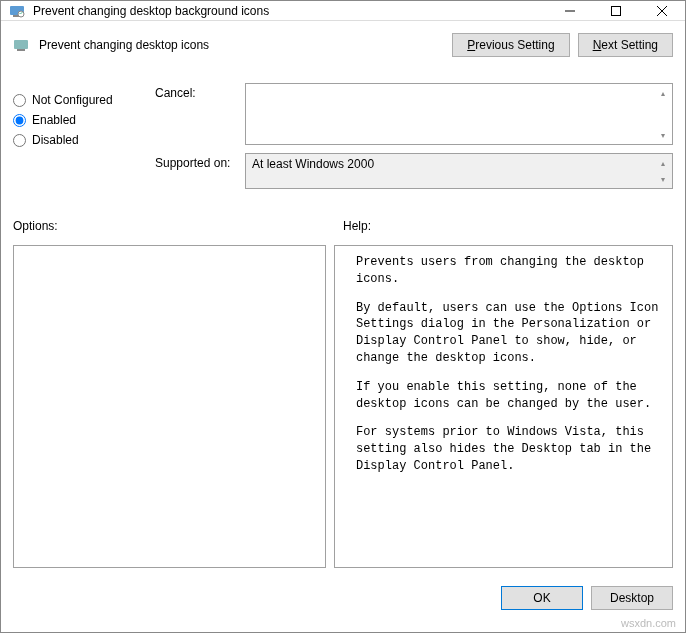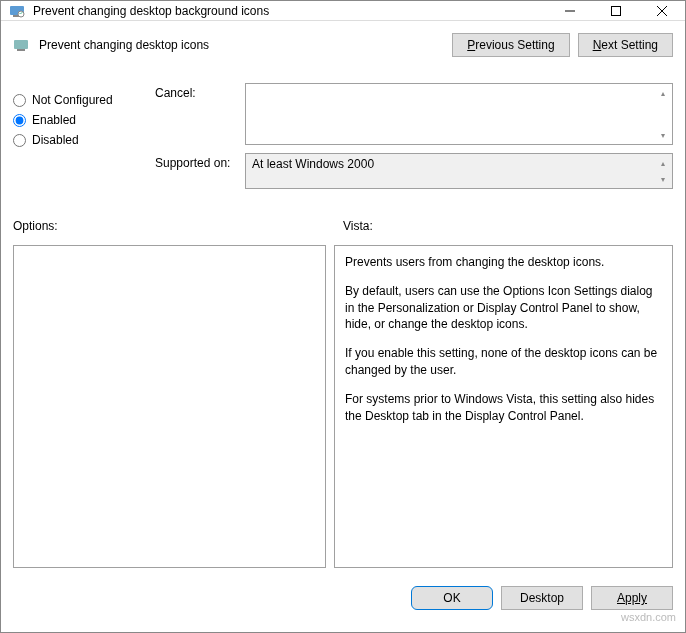--- a/index.html
+++ b/index.html
@@ -27,25 +27,25 @@
     .supported-box { height: 36px; background: #f0f0f0; }
     .scroll-arrow { position: absolute; right: 1px; width: 16px; height: 16px; display: flex; align-items: center; justify-content: center; color: #888; font-size: 8px; }
     .scroll-arrow.up { top: 1px; }
     .scroll-arrow.down { bottom: 1px; }
     .panels-labels { display: flex; margin-top: 14px; }
     .panels-labels .lbl-opt { width: 50%; }
     .panels { display: flex; gap: 8px; margin-top: 4px; flex: 1; }
     .panel { border: 1px solid #a0a0a0; background: #fff; padding: 8px 10px; overflow: auto; }
     .panel.options { width: 48%; }
     .panel.help { width: 52%; line-height: 1.4; }
-    .help p { margin: 0 0 12px 0; }
+    .help p { margin: 0 0 12px 11px; font-family: Liberation Mono, monospace; }
     .footer { display: flex; justify-content: flex-end; gap: 8px; padding: 10px 0 0 0; }
     .footer .win-button { width: 82px; justify-content: center; }
-    .win-button.primary { border-color: #0078d7; border-radius: 6px; }
-    .watermark { position: absolute; bottom: 10px; right: 10px; color: #bbb; font-size: 11px; }
+    .win-button.primary { border-color: #0078d7; }
+    .watermark { position: absolute; bottom: 4px; right: 10px; color: #bbb; font-size: 11px; }
   </style>
 </head>
 <body>
 
 <div class="titlebar">
   <svg class="app-icon" viewBox="0 0 16 16">
     <rect x="1" y="3" width="14" height="9" fill="#5b9bd5" rx="1"></rect>
     <rect x="4" y="12" width="8" height="2" fill="#888"></rect>
     <circle cx="12" cy="11" r="3" fill="#fff" stroke="#888"></circle>
     <path d="M10.5 10 l1 1 l2-2" stroke="#5b9" fill="none"></path>
@@ -118,39 +118,36 @@
           <span>At least Windows 2000</span>
           <div class="scroll-arrow up">▴</div>
           <div class="scroll-arrow down">▾</div>
         </div>
       </div>
     </div>
   </div>
 
   <div class="panels-labels">
     <div class="lbl-opt">Options:</div>
-    <div>Vista:</div>
+    <div>Help:</div>
   </div>
 
   <div class="panels">
     <div class="panel options"><span></span></div>
     <div class="panel help">
       <p>Prevents users from changing the desktop icons.</p>
       <p>By default, users can use the Options Icon Settings dialog in the Personalization or Display Control Panel to show, hide, or change the desktop icons.</p>
       <p>If you enable this setting, none of the desktop icons can be changed by the user.</p>
       <p>For systems prior to Windows Vista, this setting also hides the Desktop tab in the Display Control Panel.</p>
     </div>
   </div>
 
   <div class="footer">
     <div class="win-button primary">
         <span>OK</span>
       </div>
     <div class="win-button">
         <span>Desktop</span>
       </div>
-    <div class="win-button">
-        <span class="underline">Apply</span>
-      </div>
   </div>
 </div>
 
 <div class="watermark">wsxdn.com</div>
 
 </body></html>

